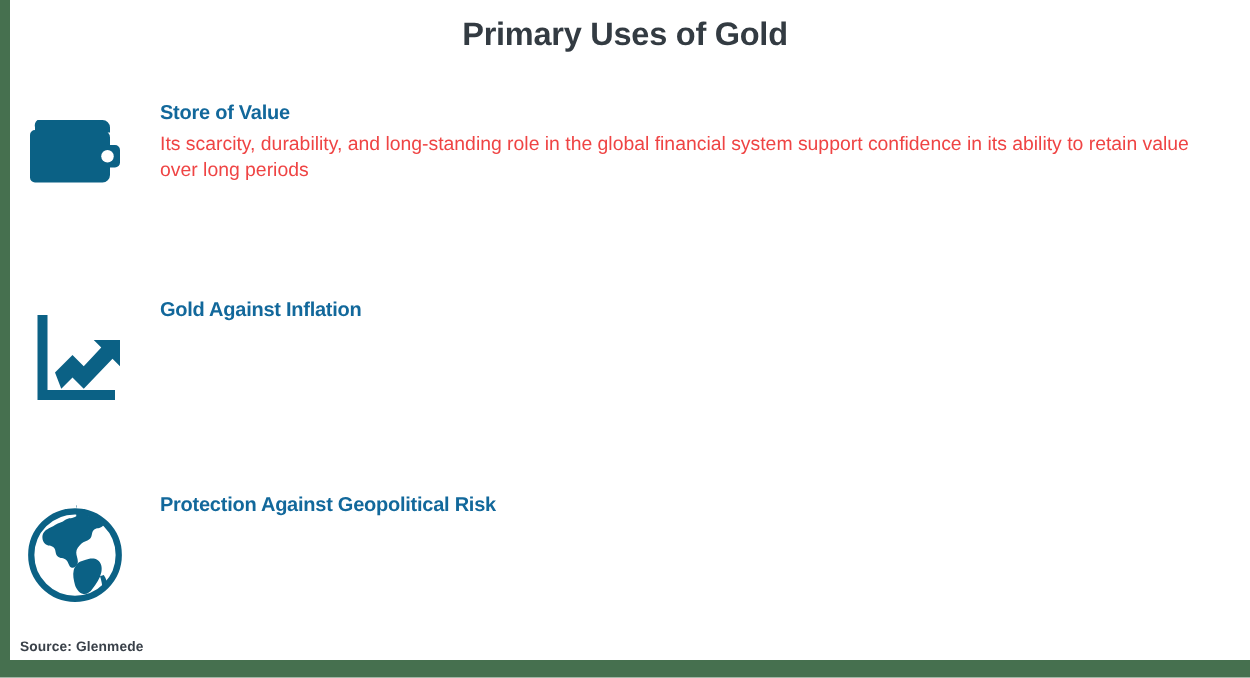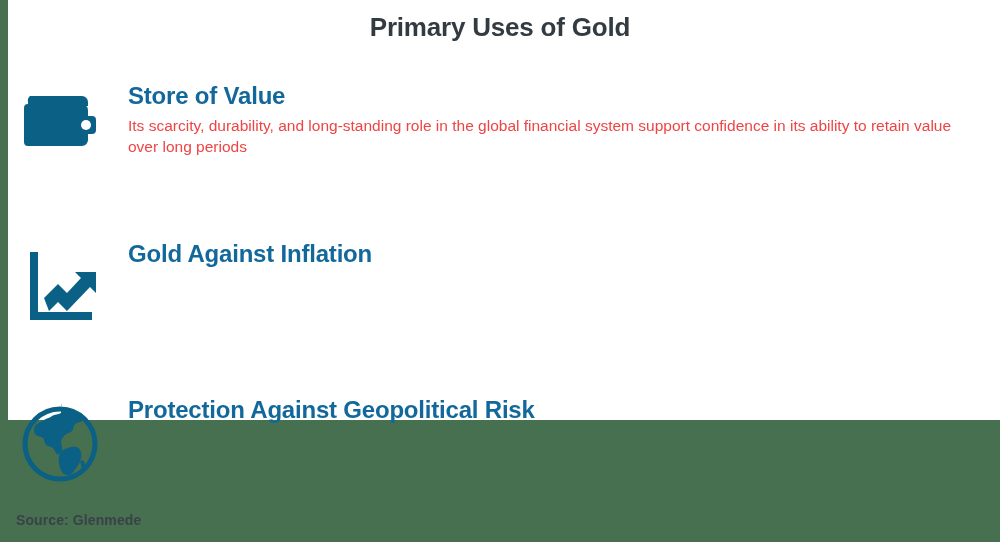--- a/index.html
+++ b/index.html
@@ -12,21 +12,21 @@
     background: #46704f;
     font-family: "Liberation Sans", sans-serif;
     overflow: hidden;
   }
 
   .canvas {
     position: absolute;
     left: 8px;
     top: 0px;
     width: 992px;
-    height: 420px;
+    height: 528px;
     background: #ffffff;
   }
 
   .page-title {
     position: absolute;
     left: 0;
     top: 12px;
     width: 984px;
     text-align: center;
     font-size: 26px;
@@ -57,42 +57,42 @@
   .icon-wrap svg { display: block; }
 
   .section-body {
     position: absolute;
     left: 120px;
     right: 18px;
     top: 0;
   }
 
   .section-heading {
-    font-size: 24px;
+    font-size: 16px;
     font-weight: bold;
     color: #12689b;
     letter-spacing: -0.2px;
     margin: 0 0 6px 0;
     line-height: 1.15;
   }
 
   .section-text {
     font-size: 15.5px;
     color: #ef4444;
     line-height: 1.35;
     margin: 0;
     max-width: 840px;
     font-weight: 500;
   }
 
   .source-note {
     position: absolute;
     left: 8px;
     top: 512px;
-    font-size: 14px;
+    font-size: 11px;
     color: #3a4149;
     font-weight: bold;
     letter-spacing: 0.1px;
   }
 </style>
 </head>
 <body>
 
 <div class="canvas">
 

